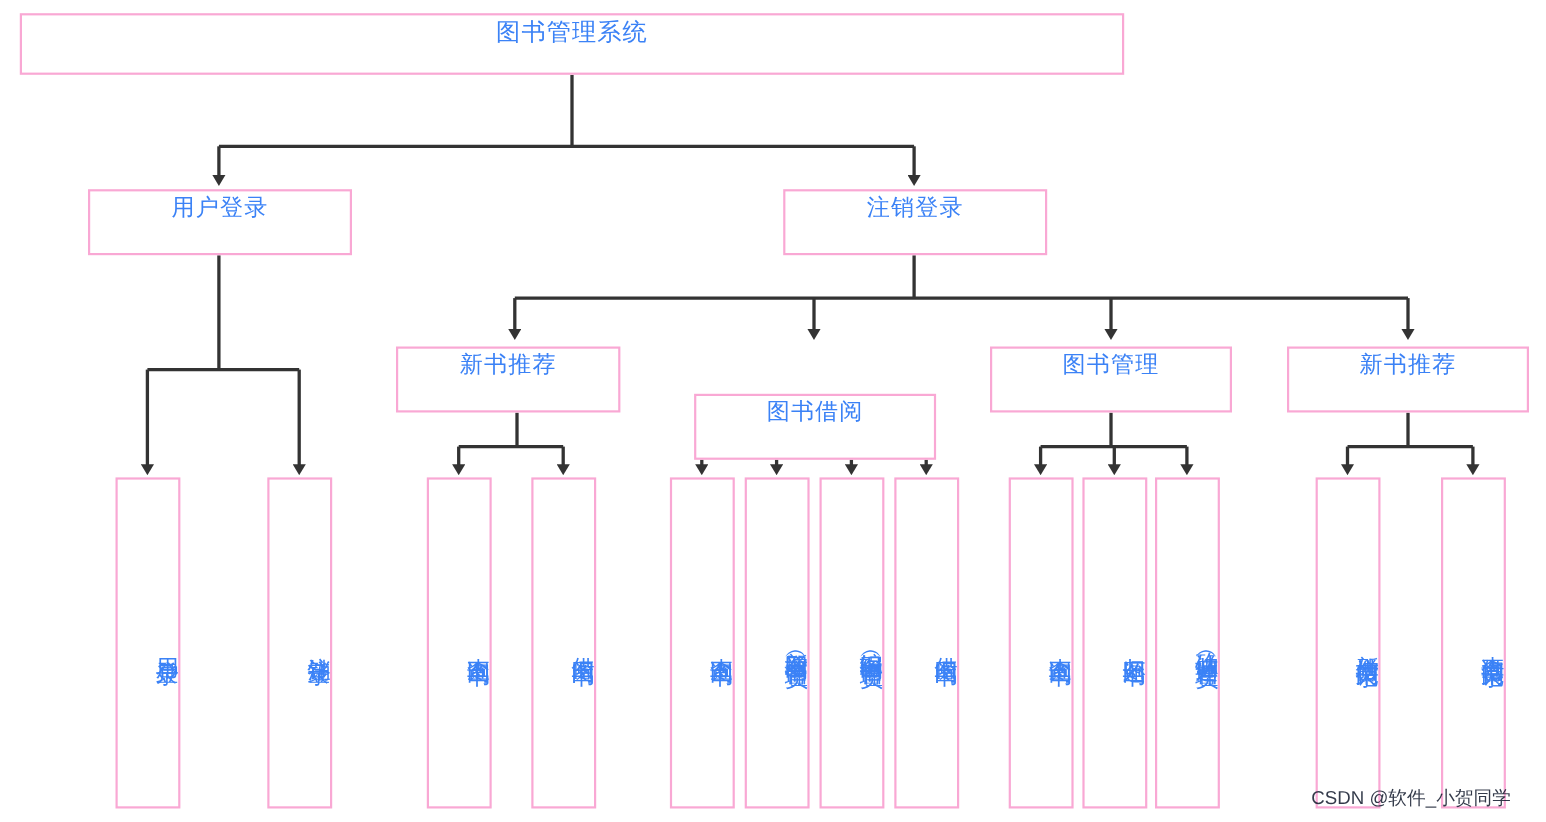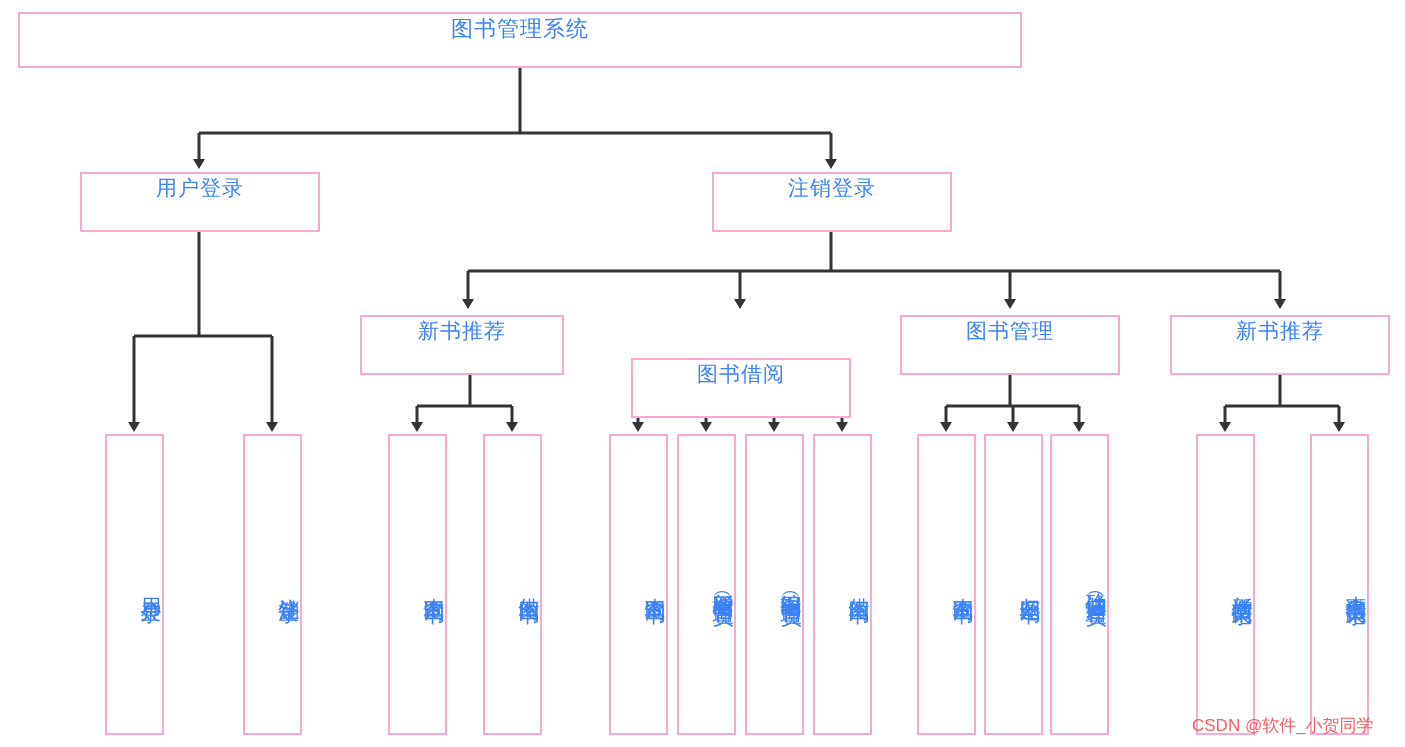--- a/index.html
+++ b/index.html
@@ -52,21 +52,21 @@
     position: absolute;
     left: 0;
     top: 0;
     width: 1405px;
     height: 747px;
     pointer-events: none;
   }
   .watermark {
     position: absolute;
     font-size: 17px;
-    color: #ef4444;
+    color: #0f172a;
     white-space: nowrap;
     opacity: 0.85;
   }
 </style>
 </head>
 <body>
 
 <div id="canvas">
 
   <svg class="edges" viewBox="0 0 1405 747">

